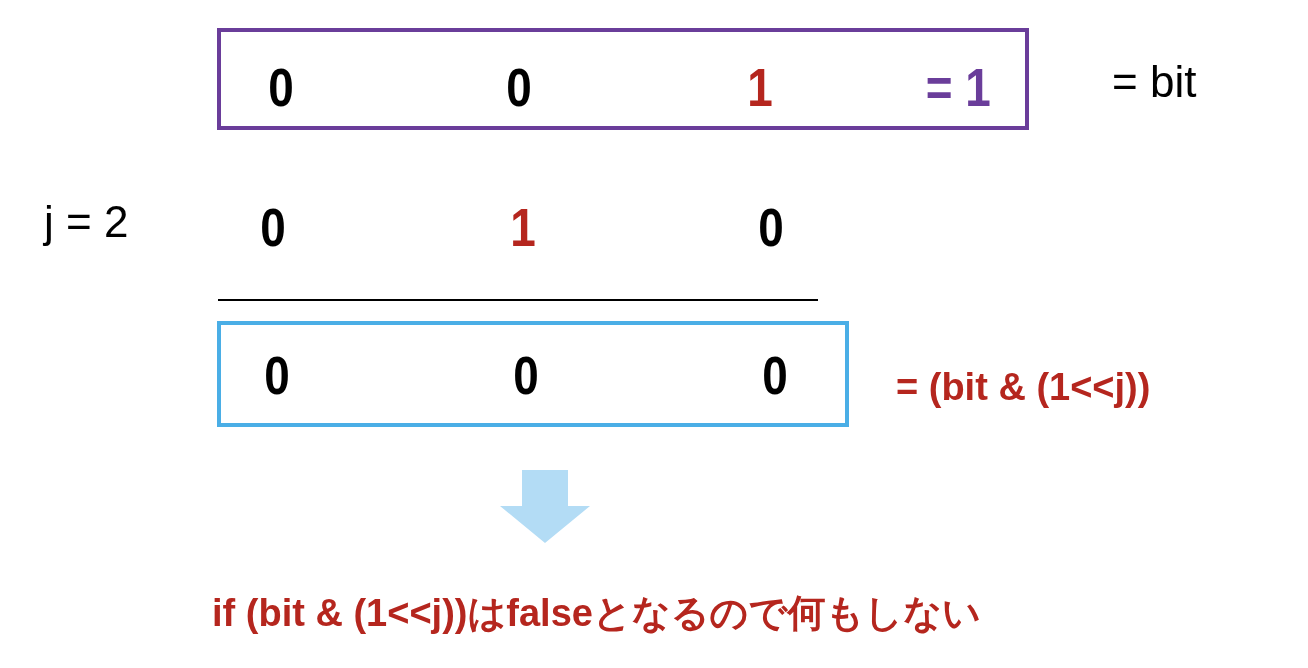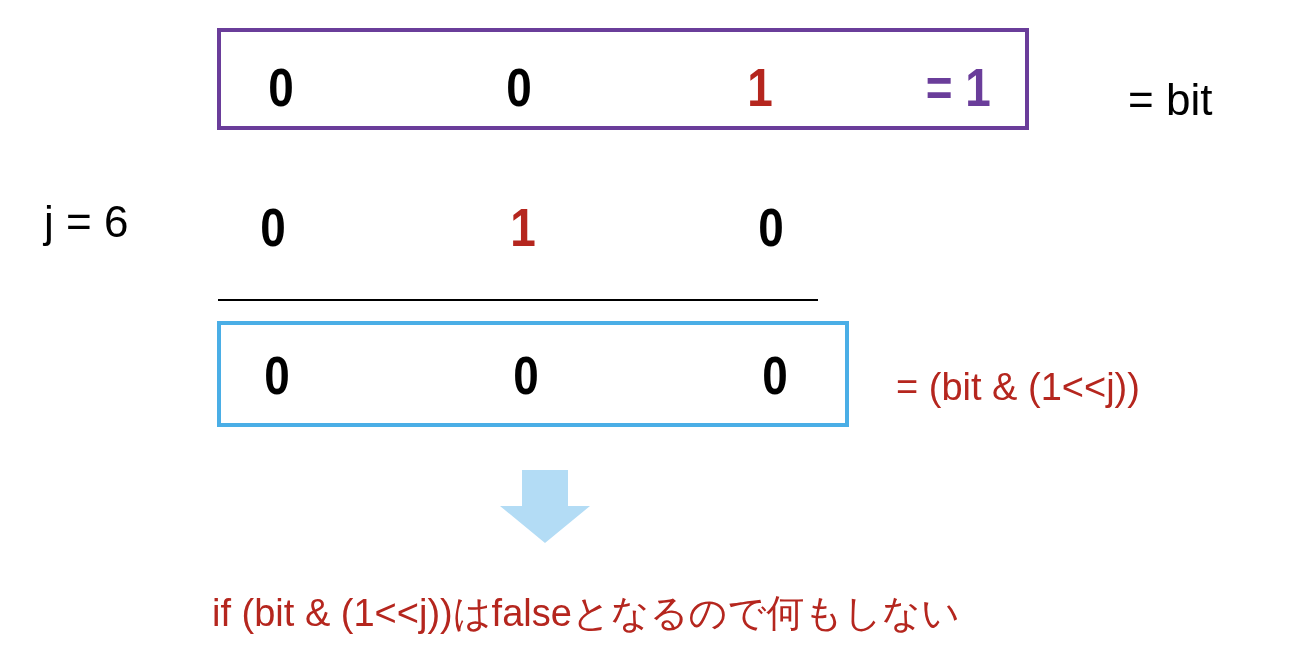--- a/index.html
+++ b/index.html
@@ -7,33 +7,33 @@
          font-family:"Liberation Sans", sans-serif; }
   .abs { position:absolute; }
   .box-top { left:217px; top:28px; width:812px; height:102px; border:4px solid #6a3d9a; box-sizing:border-box; }
   .box-res { left:217px; top:321px; width:632px; height:106px; border:4px solid #4aaee6; box-sizing:border-box; }
   .digit { font-family:"Liberation Sans", sans-serif; font-weight:bold; font-size:54px; line-height:1; transform:scaleX(0.85); }
   .black { color:#000000; }
   .red { color:#b5261e; }
   .purple { color:#6a3d9a; }
   .plain { font-family:"Liberation Sans", sans-serif; font-size:44px; color:#000; line-height:1; }
   .rule { left:218px; top:299px; width:600px; height:2px; background:#000; }
-  .redtxt { color:#b5261e; font-family:"Liberation Sans", sans-serif; line-height:1; }
+  .redtxt { color:#b5261e; font-family:"Liberation Sans", sans-serif; line-height:1;font-weight:bold; }
 </style>
 </head>
 <body>
 
 <div class="abs box-top"></div>
 <span class="abs digit black" style="left:266px;top:60px;">0</span>
 <span class="abs digit black" style="left:504px;top:60px;">0</span>
 <span class="abs digit red" style="left:745px;top:60px;">1</span>
 <span class="abs digit purple" style="left:920px;top:60px;">= 1</span>
-<span class="abs plain" style="left:1112px;top:78px;margin-left:16px;">= bit</span>
+<span class="abs plain" style="left:1112px;top:60px;">= bit</span>
 
-<span class="abs plain" style="left:44px;top:200px;">j = 6</span>
+<span class="abs plain" style="left:44px;top:200px;">j = 2</span>
 <span class="abs digit black" style="left:258px;top:200px;">0</span>
 <span class="abs digit red" style="left:508px;top:200px;">1</span>
 <span class="abs digit black" style="left:756px;top:200px;">0</span>
 
 <div class="abs rule"></div>
 
 <div class="abs box-res"></div>
 <span class="abs digit black" style="left:262px;top:348px;">0</span>
 <span class="abs digit black" style="left:511px;top:348px;">0</span>
 <span class="abs digit black" style="left:760px;top:348px;">0</span>

